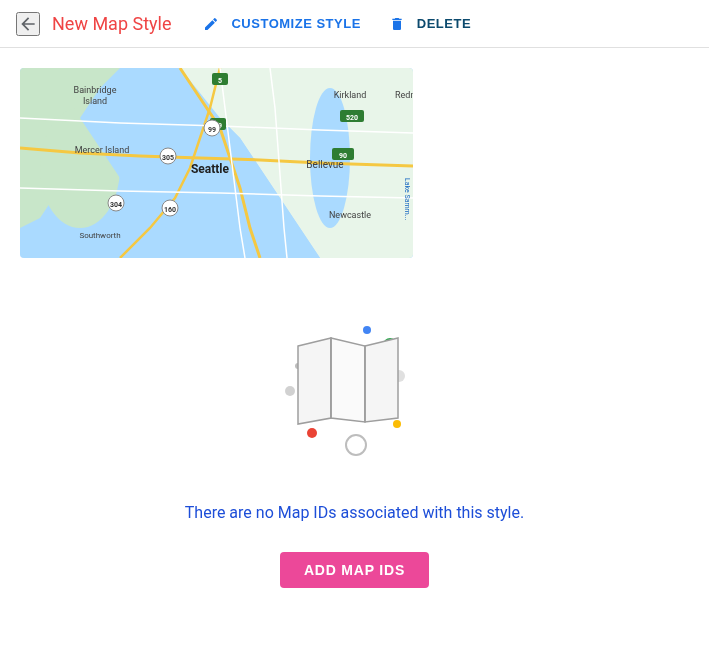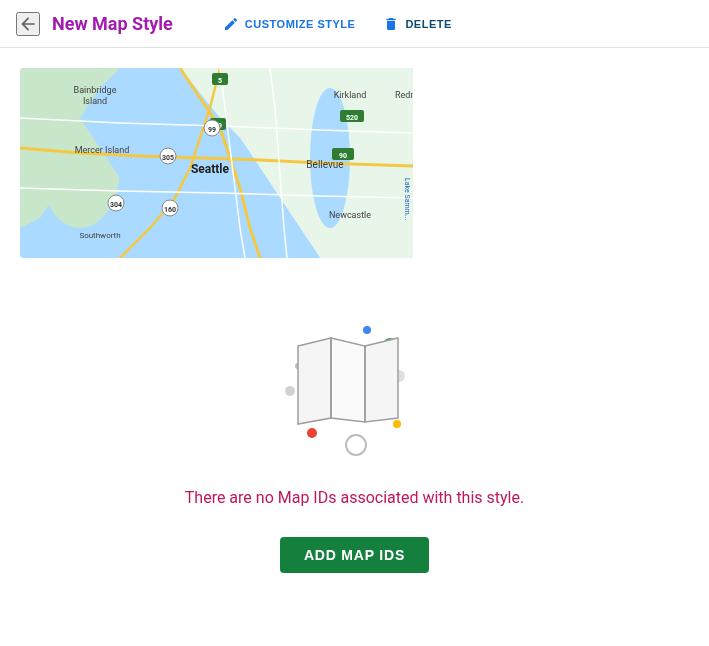--- a/index.html
+++ b/index.html
@@ -26,36 +26,36 @@
       cursor: pointer;
       margin-right: 12px;
       color: #5f6368;
     }
     .back-btn svg {
       width: 20px;
       height: 20px;
     }
     .page-title {
       font-size: 18px;
-      font-weight: 700;
-      color: #a21caf;
-      margin-right: 38px;
+      font-weight: 400;
+      color: #ef4444;
+      margin-right: 20px;
       white-space: nowrap;
     }
     .header-actions {
       display: flex;
       align-items: center;
       gap: 4px;
     }
     .header-btn {
       display: flex;
       align-items: center;
-      gap: 6px;
+      gap: 12px;
       padding: 6px 12px;
-      font-size: 11px;
+      font-size: 13px;
       font-weight: 600;
       color: #1a73e8;
       background: none;
       border: none;
       cursor: pointer;
       text-transform: uppercase;
       letter-spacing: 0.5px;
       border-radius: 4px;
     }
     .header-btn svg {
@@ -105,27 +105,28 @@
     }
 
     
     .dot {
       position: absolute;
       border-radius: 50%;
     }
 
     .empty-text {
       font-size: 16px;
-      color: #be185d;
+      color: #1d4ed8;
       text-align: center;
       margin-bottom: 30px;
+      margin-top: 15px;
     }
 
     .add-map-ids-btn {
-      background: #15803d;
+      background: #ec4899;
       color: #fff;
       border: none;
       border-radius: 4px;
       padding: 10px 24px;
       font-size: 14px;
       font-weight: 600;
       text-transform: uppercase;
       letter-spacing: 0.8px;
       cursor: pointer;
       text-align: right;

